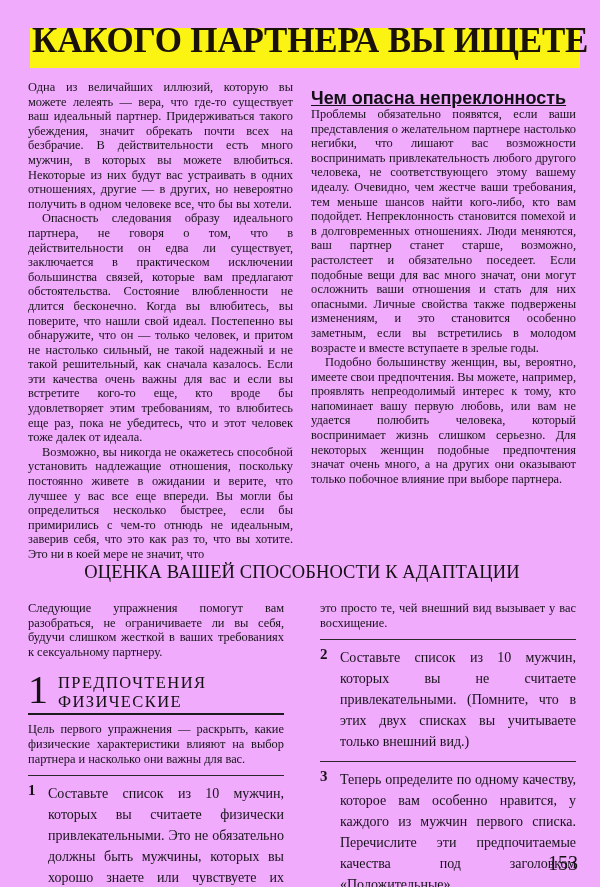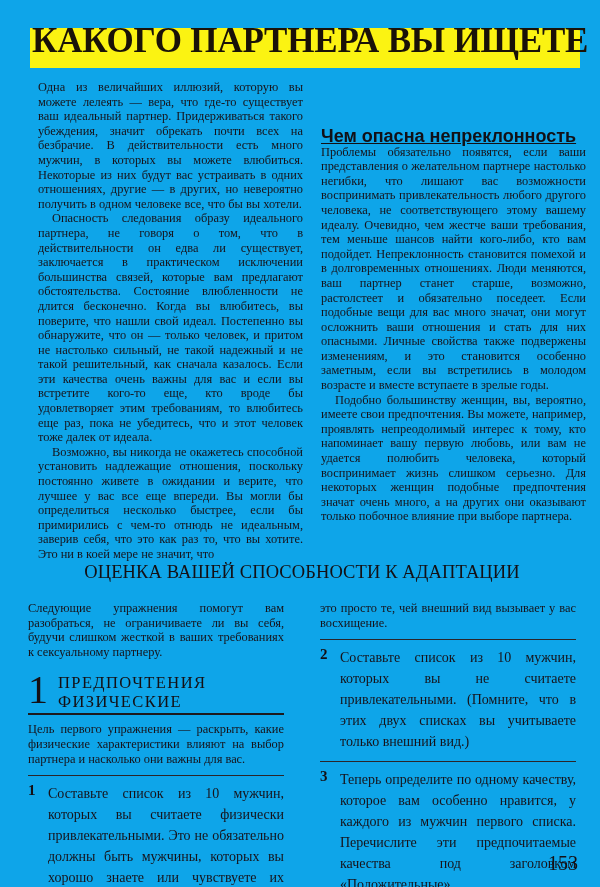--- a/index.html
+++ b/index.html
@@ -11,21 +11,21 @@
     width: 600px;
     height: 887px;
     position: relative;
     font-family: "Liberation Serif", "DejaVu Serif", serif;
     color: #131013;
     overflow: hidden;
   }
   .page {
     position: absolute;
     inset: 0;
-    background: #0ea5e9;
+    background: #f0abfc;
     padding: 0;
   }
 
   
   .title-banner {
     position: absolute;
     left: 30px;
     top: 28px;
     width: 550px;
     height: 40px;
@@ -42,26 +42,25 @@
     line-height: 40px;
     font-weight: 700;
     letter-spacing: -0.2px;
     color: #1a1208;
     white-space: nowrap;
   }
 
   
   .columns {
     position: absolute;
-    left: 38px;
+    left: 28px;
     top: 80px;
     width: 548px;
     display: flex;
     gap: 18px;
-    align-items: center;
   }
   .col {
     width: 265px;
   }
   p.body {
     margin: 0;
     font-size: 12.4px;
     line-height: 14.6px;
     text-align: justify;
     text-justify: inter-word;

